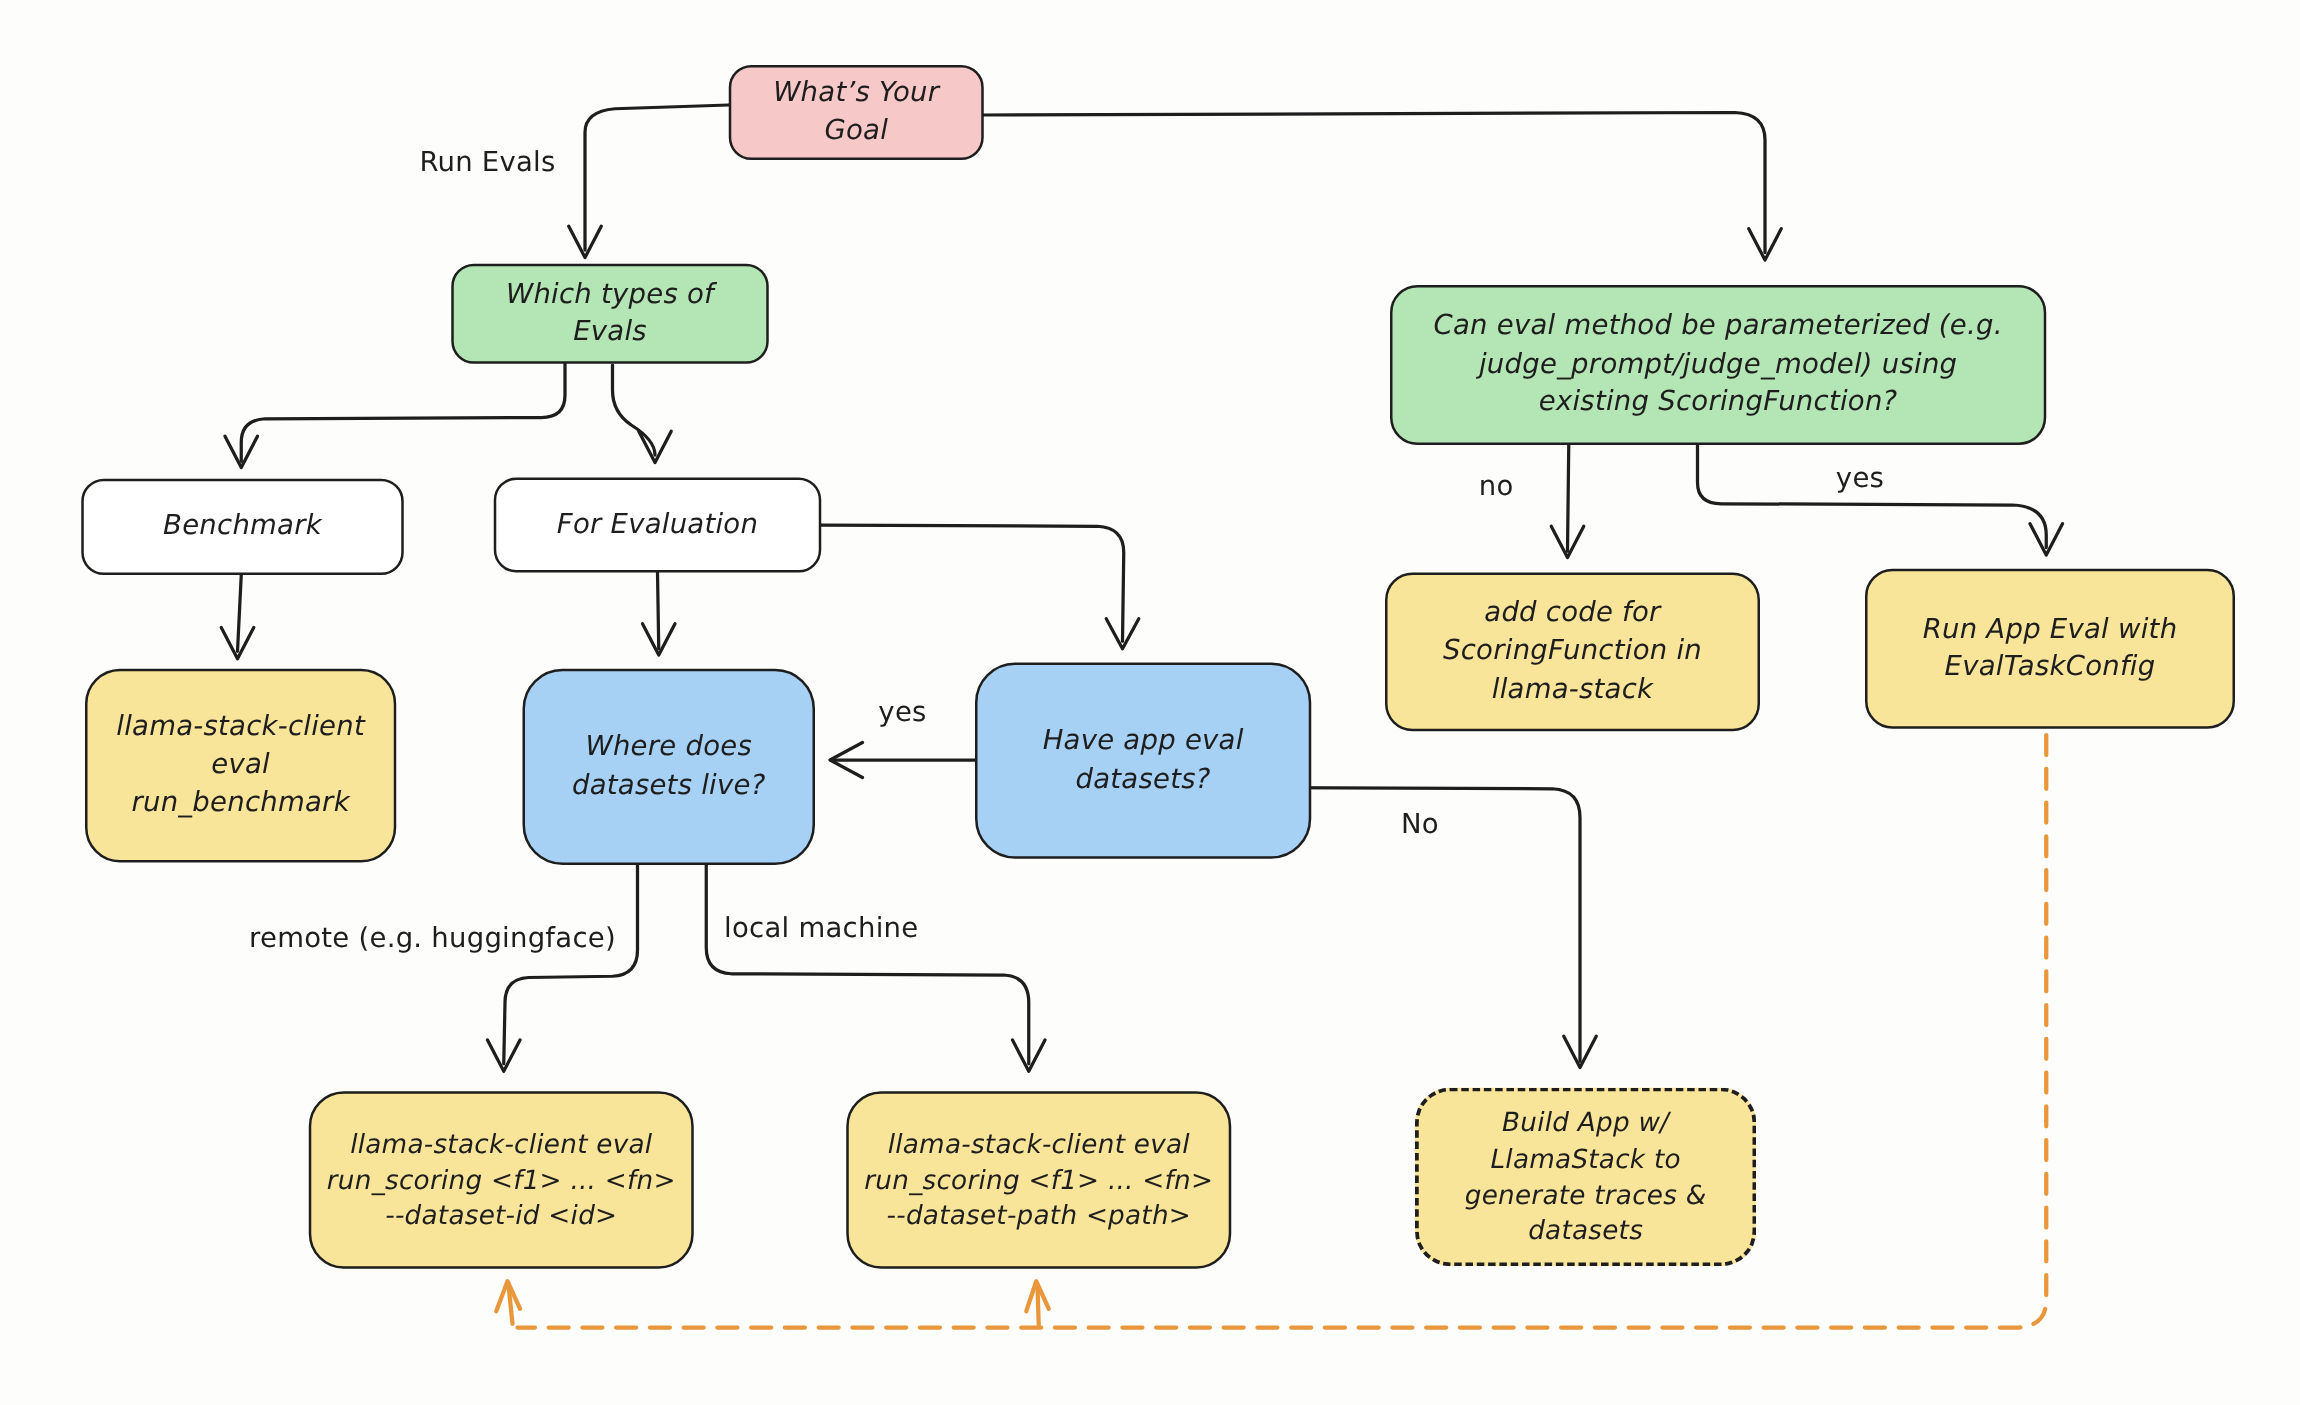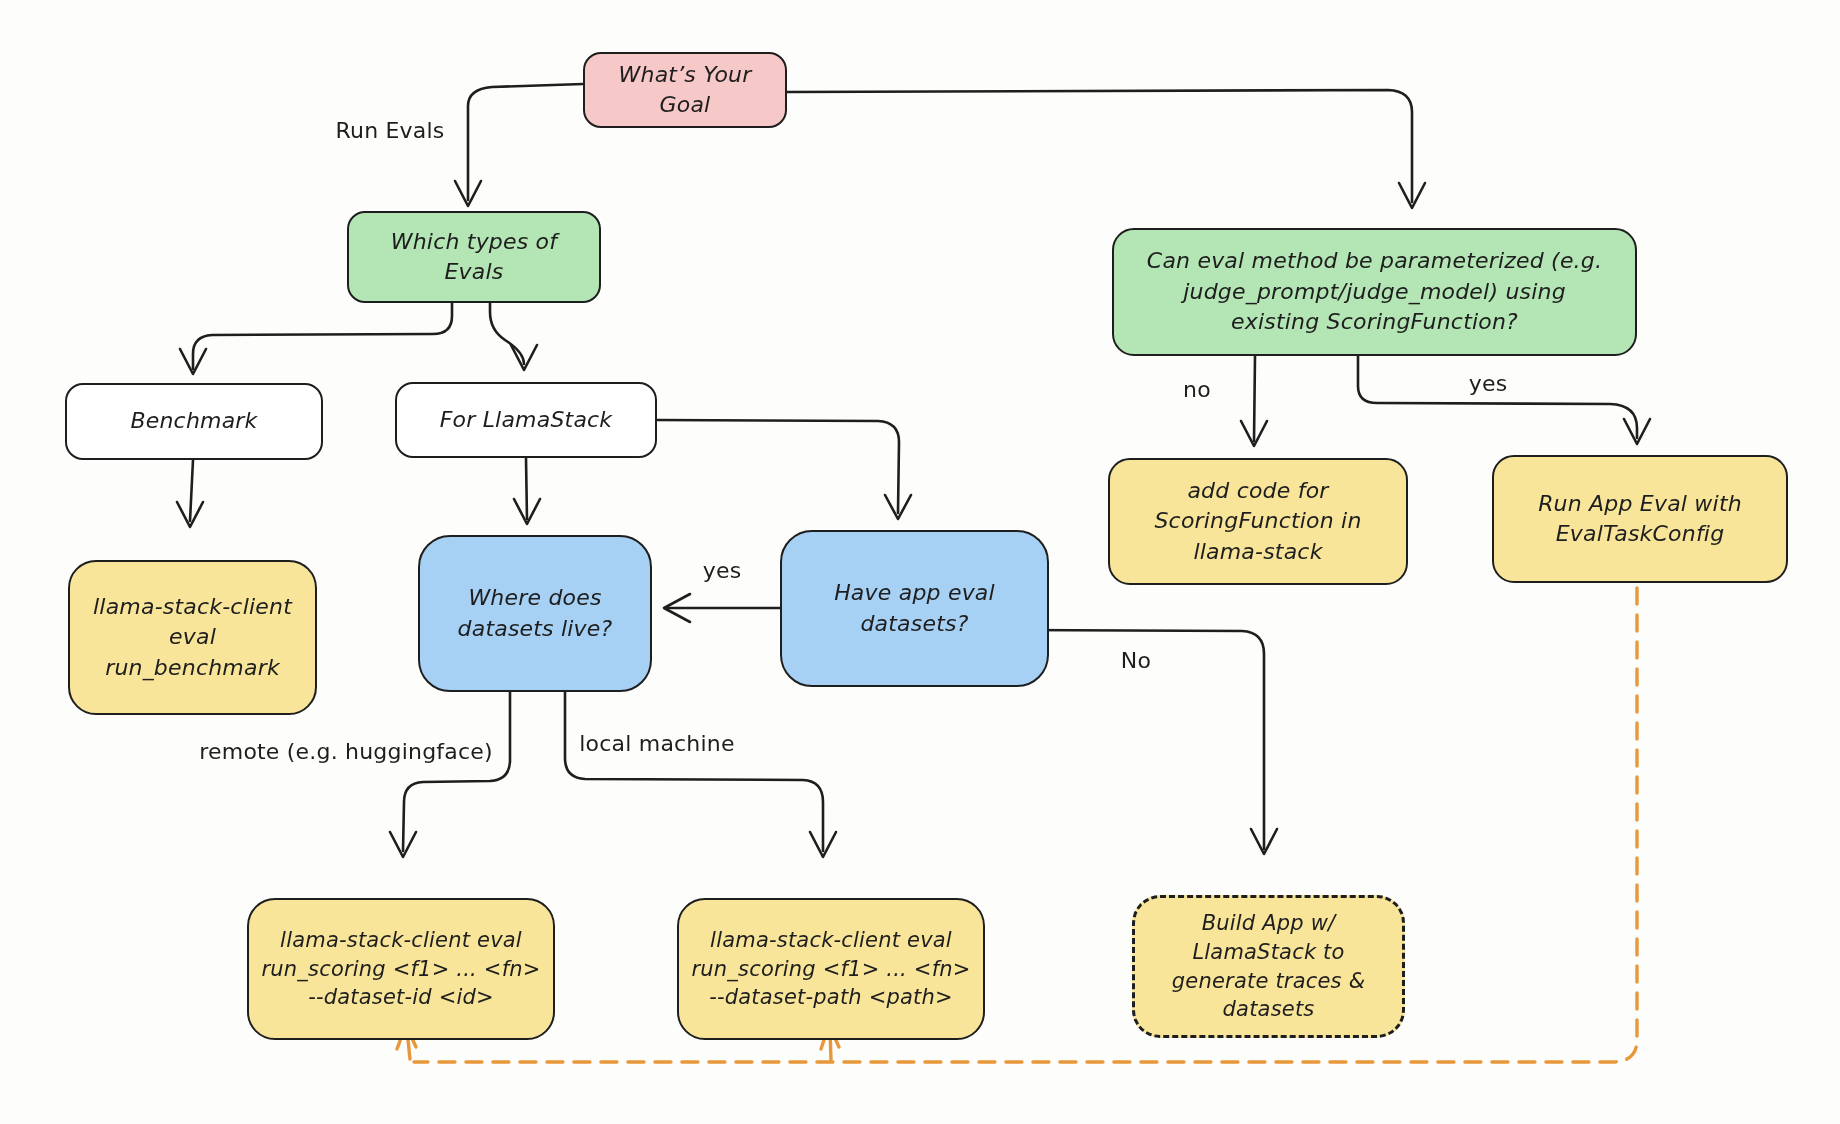--- a/index.html
+++ b/index.html
@@ -33,21 +33,21 @@
     line-height: 1.38;
     font-weight: 500;
     letter-spacing: 0.2px;
     font-style: italic;
   }
   .fill-pink   { background: #f7c8c8; }
   .fill-green  { background: #b4e5b4; }
   .fill-blue   { background: #a7d1f4; border-radius: 32px; }
   .fill-yellow { background: #f8e59a; }
   .fill-white  { background: #ffffff; }
-  .rad-lg  { border-radius: 28px; margin-top: 25px; }
+  .rad-lg  { border-radius: 28px; }
   .rad-med { border-radius: 22px; }
   .border-dashed { border-style: dashed; border-width: 3px; }
   .small .node-label { font-size: 21px; }
   .edge-label {
     position: absolute;
     transform: translate(-50%, -50%);
     white-space: pre-line;
     text-align: center;
     font-size: 22px;
     line-height: 1.3;
@@ -134,37 +134,37 @@
       <path class="edge-orange" d="M 831 1060 L 830 1030"></path>
       <path class="edge-orange" d="M 821 1049 L 829 1025 L 839 1047"></path>
     </g>
   </svg>
 
   <div class="node fill-pink" style="left:583px;top:52px;width:204px;height:76px">
     <span class="node-label">What’s Your
 Goal</span>
   </div>
 
-  <div class="node fill-green" style="left:347px;top:211px;width:254px;height:92px">
+  <div class="node fill-green" style="left:361px;top:211px;width:254px;height:80px">
     <span class="node-label">Which types of
 Evals</span>
   </div>
 
   <div class="node fill-green rad-med" style="left:1112px;top:228px;width:525px;height:128px">
     <span class="node-label">Can eval method be parameterized (e.g.
 judge_prompt/judge_model) using
 existing ScoringFunction?</span>
   </div>
 
   <div class="node fill-white" style="left:65px;top:383px;width:258px;height:77px">
     <span class="node-label">Benchmark</span>
   </div>
 
   <div class="node fill-white" style="left:395px;top:382px;width:262px;height:76px">
-    <span class="node-label">For LlamaStack</span>
+    <span class="node-label">For Evaluation</span>
   </div>
 
   <div class="node fill-yellow rad-lg" style="left:68px;top:535px;width:249px;height:155px">
     <span class="node-label">llama-stack-client
 eval run_benchmark</span>
   </div>
 
   <div class="node fill-blue" style="left:418px;top:535px;width:234px;height:157px">
     <span class="node-label">Where does
 datasets live?</span>

